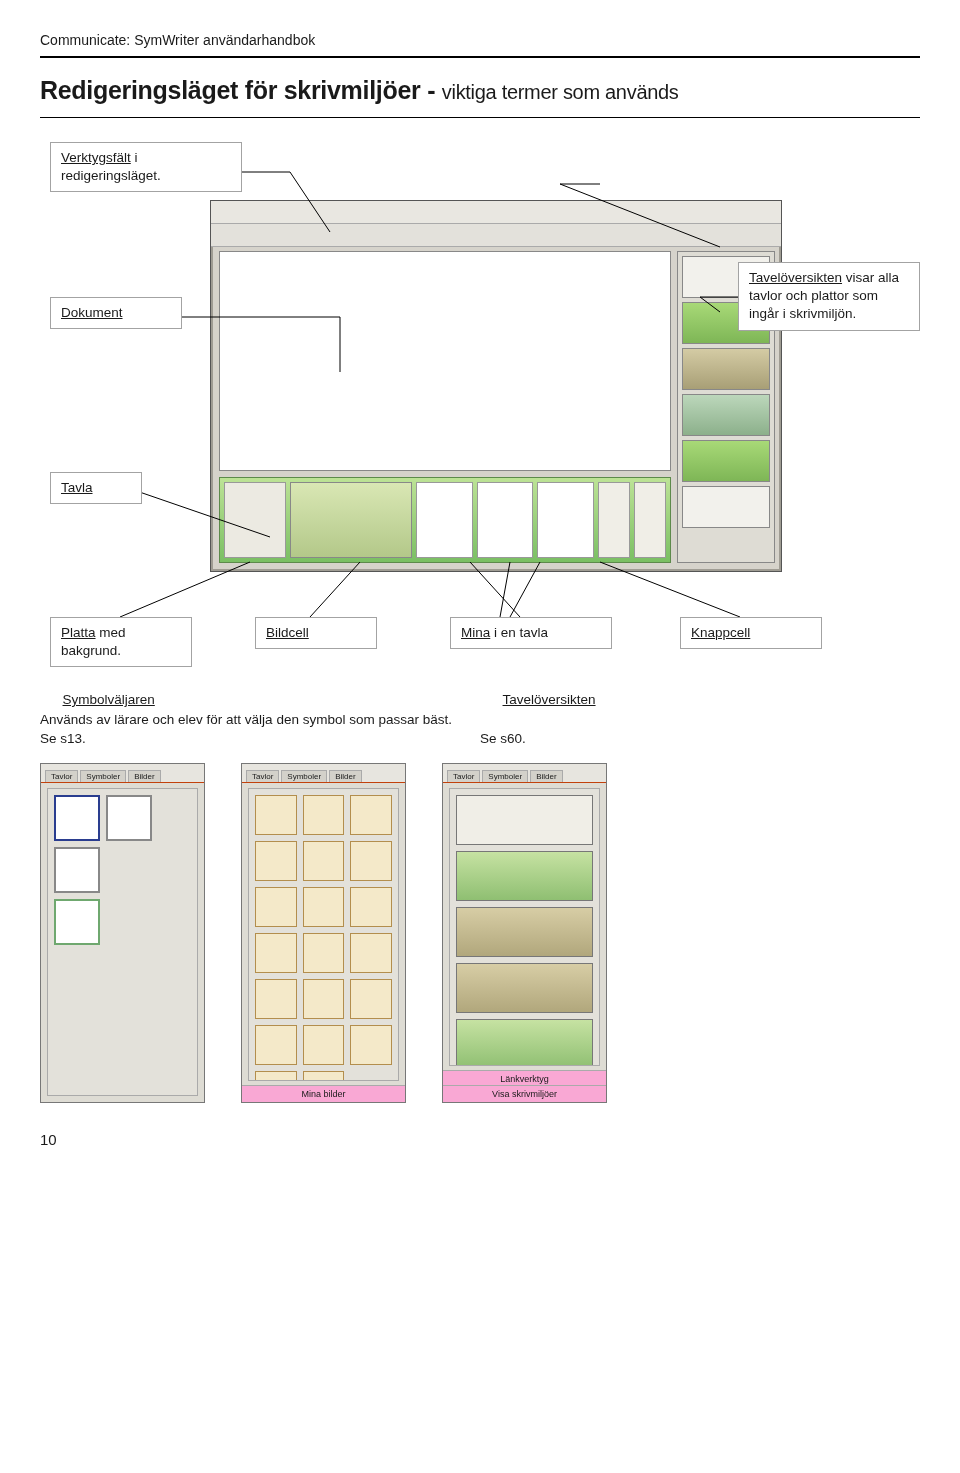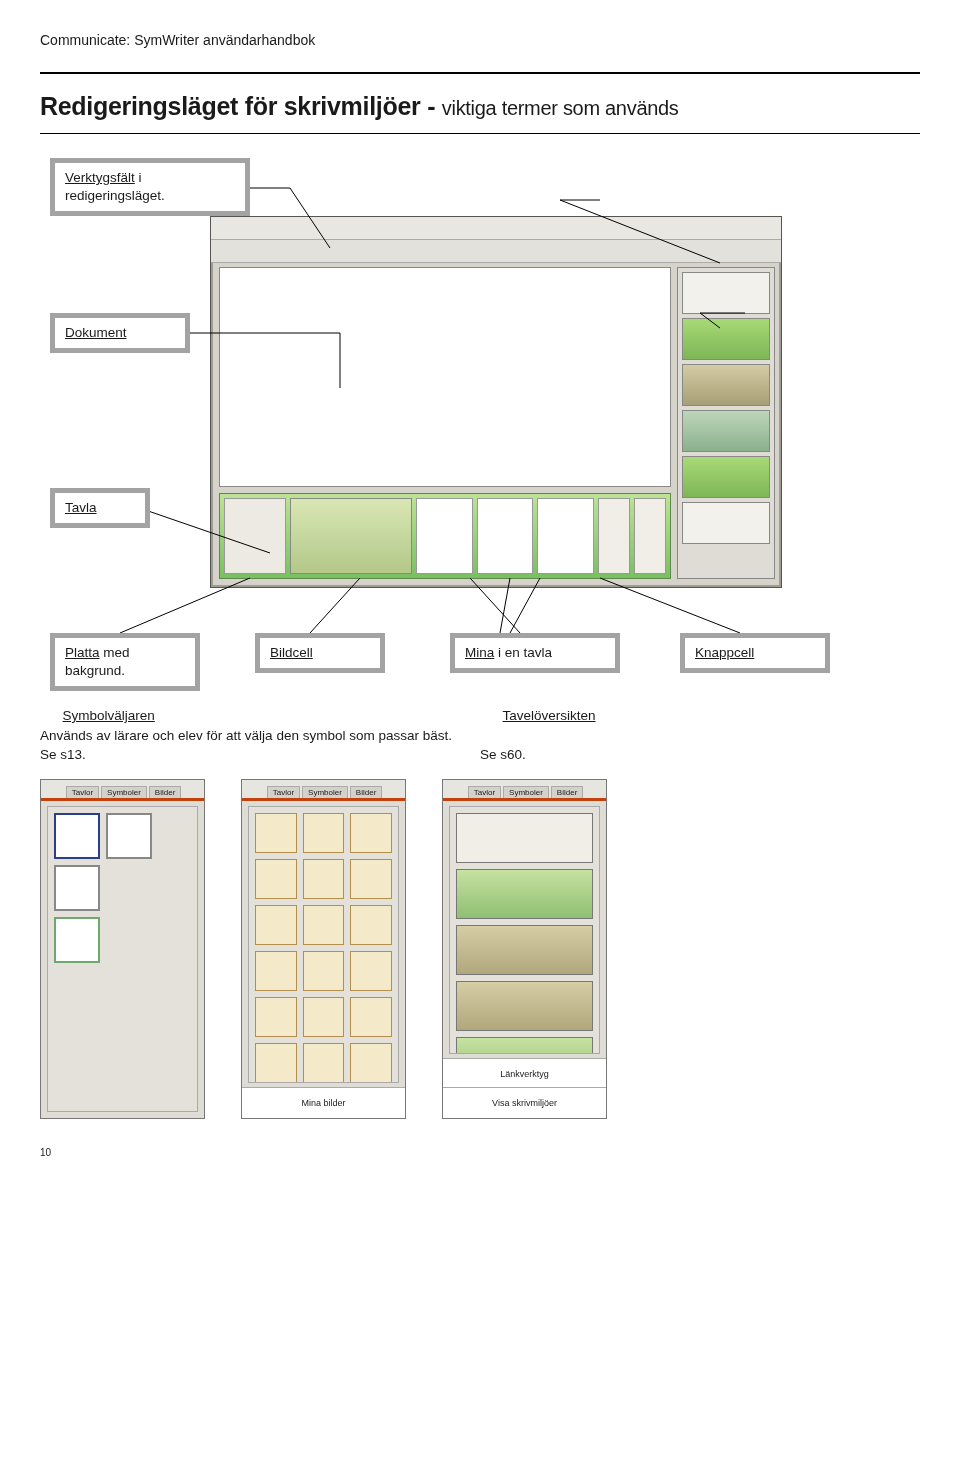--- a/index.html
+++ b/index.html
@@ -6,21 +6,21 @@
     margin:0;
     padding:32px 40px;
     font-family: Arial, Helvetica, sans-serif;
     background:#fff;
     color:#1a1a1a;
     width:960px;
     box-sizing:border-box;
   }
   .doc-header {
     font-size:14px;
-    margin-bottom:24px;
+    margin-bottom:8px;
   }
   hr.thick {
     border:none;
     border-top:2px solid #000;
     margin:4px 0 18px 0;
   }
   h1.page-title {
     font-size:25px;
     font-weight:700;
     margin:0 0 28px 0;
@@ -34,21 +34,21 @@
     border:none;
     border-top:1.5px solid #000;
     margin:-16px 0 24px 0;
   }
   .diagram {
     position:relative;
     height:540px;
   }
   .label-box {
     position:absolute;
-    border:5px solid #a3a3a3;
+    border:1px solid #a3a3a3;
     background:#fff;
     padding:6px 10px;
     font-size:13.5px;
     line-height:1.35;
     z-index:3;
   }
   .u { text-decoration:underline; }
   .screenshot-mock {
     position:absolute;
     left:170px;
@@ -162,27 +162,26 @@
     background:#dedcd4;
     border:1px solid #777;
     padding:6px;
     box-sizing:border-box;
     display:flex;
     flex-direction:column;
   }
   .panel-tabs {
     height:18px;
     background:#e7e5df;
-    border-bottom:3px solid #c2410c;
+    border-bottom:1px solid #c2410c;
     margin:-6px -6px 5px -6px;
     font-size:8px;
     display:flex;
     align-items:flex-end;
     padding-left:4px;
-    justify-content:center;
   }
   .panel-tabs span { padding:1px 5px; background:#d3d1ca; border:1px solid #aaa; border-bottom:none; margin-right:2px; }
   .panel-content {
     flex:1;
     background:#e3e1da;
     border:1px solid #aaa;
     overflow:hidden;
     position:relative;
   }
   .thumb-grid {
@@ -218,28 +217,28 @@
   }
   .overview-list .ov {
     height:48px;
     background:linear-gradient(#c6e2a2,#8fbf72);
     border:1px solid #777;
   }
   .overview-list .ov.b { background:linear-gradient(#d7cda5,#b1a77c); }
   .overview-list .ov.c { background:#f0eee7; }
   .panel-footer {
     margin:4px -6px -6px -6px;
-    padding:10px 4px;
-    background:#ffffff;
+    padding:3px 4px;
+    background:#f9a8d4;
     border-top:1px solid #aaa;
     font-size:9px;
     text-align:center;
   }
   .page-num {
-    font-size:10px;
+    font-size:15px;
     margin-top:28px;
   }
 </style>
 </head>
 <body>
 
 <div class="doc-header">Communicate: SymWriter användarhandbok</div>
 <hr class="thick">
 
 <h1 class="page-title">
@@ -247,20 +246,23 @@
 </h1>
 <hr class="under-title">
 
 <div class="diagram">
 
   <div class="label-box" style="left:10px;top:0;width:170px">
     <span class="u">Verktygsfält</span><span> i redigeringsläget.</span>
   </div>
   <div class="label-box" style="left:10px;top:155px;width:110px">
     <span class="u">Dokument</span>
+  </div>
+  <div class="label-box" style="right:0;top:120px;width:160px">
+    <span class="u">Tavelöversikten</span><span> visar alla tavlor och plattor som ingår i skrivmiljön.</span>
   </div>
   <div class="label-box" style="left:10px;top:330px;width:70px">
     <span class="u">Tavla</span>
   </div>
 
   <div class="label-box" style="left:10px;top:475px;width:120px">
     <span class="u">Platta</span><span> med bakgrund.</span>
   </div>
   <div class="label-box" style="left:215px;top:475px;width:100px">
     <span class="u">Bildcell</span>

